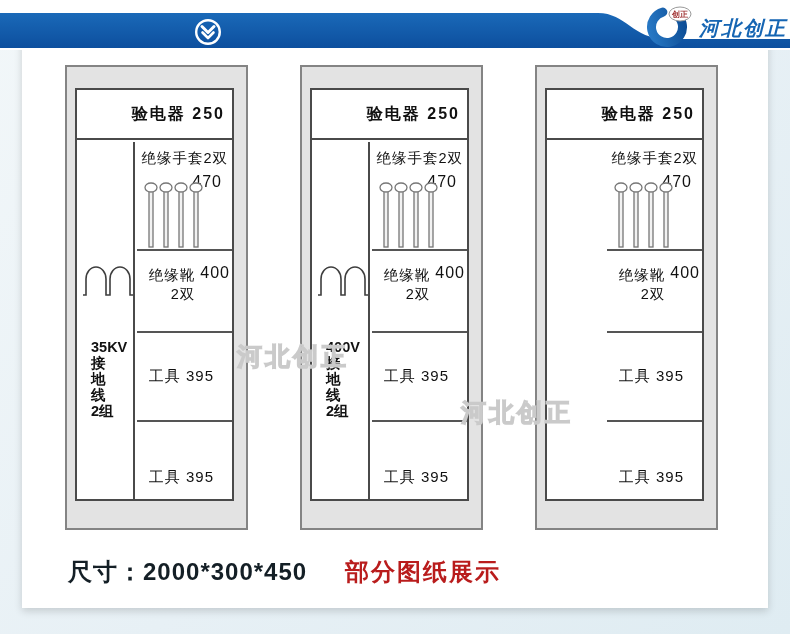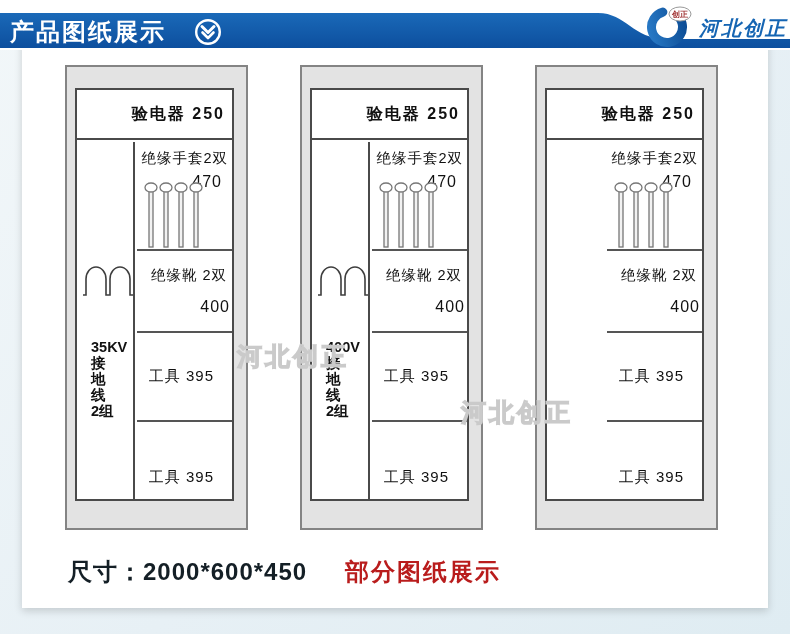--- a/index.html
+++ b/index.html
@@ -30,21 +30,21 @@
   .sec-top{position:absolute;left:0;top:0;width:100%;height:50px;box-sizing:border-box;
         border-bottom:2px solid #4a4a4a;display:flex;align-items:center;
         justify-content:flex-end;padding-right:7px;font-size:16px;font-weight:700;
         letter-spacing:2px;color:#111;}
   .left-col{position:absolute;left:0;top:52px;bottom:0;width:58px;box-sizing:border-box;
         border-right:2px solid #4a4a4a;}
   .right-col{position:absolute;left:60px;top:52px;right:0;bottom:0;display:flex;
         flex-direction:column;}
   .sec{box-sizing:border-box;position:relative;color:#111;}
   .sec-gloves{height:109px;border-bottom:2px solid #555;}
-  .sec-boots{height:82px;border-bottom:2px solid #555;display:flex;flex-direction:column;}
+  .sec-boots{height:82px;border-bottom:2px solid #555;display:flex;flex-direction:row;}
   .sec-tools1{height:89px;border-bottom:2px solid #555;display:flex;align-items:center;
         justify-content:flex-end;}
   .sec-tools2{flex:1;display:flex;align-items:flex-end;justify-content:flex-end;
         padding-bottom:12px;box-sizing:border-box;}
   .rtext{text-align:right;font-size:14.5px;font-weight:400;letter-spacing:1px;color:#111;}
   .gloves-label{position:absolute;right:4px;top:7px;}
   .gloves-value{position:absolute;right:10px;top:31px;font-size:16px;}
   .rods-svg{position:absolute;left:4px;top:40px;}
   .boots-label{margin-top:15px;padding-right:5px;}
   .boots-value{margin-top:13px;padding-right:2px;font-size:16px;}
@@ -74,21 +74,20 @@
 <div class="header">
   <svg class="header-bar-svg" viewBox="0 0 790 35" preserveAspectRatio="none">
     <defs>
       <linearGradient id="barGrad" x1="0" y1="0" x2="0" y2="1">
         <stop offset="0" stop-color="#1a69b8"></stop>
         <stop offset="1" stop-color="#0d4f9e"></stop>
       </linearGradient>
     </defs>
     <path d="M0,0 H598 C626,0 633,26 666,26 H790 V35 H0 Z" fill="url(#barGrad)"></path>
   </svg>
-  <div class="header-title">产品图纸展示</div>
   <svg class="chevron-icon" width="30" height="30" viewBox="0 0 30 30">
     <circle cx="15" cy="15" r="11.8" fill="none" stroke="#ffffff" stroke-width="2.4"></circle>
     <path d="M9,9.5 L15,15.5 L21,9.5" fill="none" stroke="#ffffff" stroke-width="3" stroke-linecap="round" stroke-linejoin="round"></path>
     <path d="M9.5,15.5 L15,21 L20.5,15.5" fill="none" stroke="#ffffff" stroke-width="2.6" stroke-linecap="round" stroke-linejoin="round"></path>
   </svg>
   <svg class="brand-logo" width="46" height="44" viewBox="0 0 46 44">
     <defs>
       <linearGradient id="logoGrad" x1="0" y1="0" x2="1" y2="1">
         <stop offset="0" stop-color="#2a7cc9"></stop>
         <stop offset="1" stop-color="#0b4a92"></stop>
@@ -223,14 +222,14 @@
       <div class="sec sec-tools2">
         <div class="rtext tools-label">工具 395</div>
       </div>
     </div>
   </div>
 </div>
 
 <div class="wm wm-1">河北创正</div>
 <div class="wm wm-2">河北创正</div>
 
-<div class="size-text">尺寸：2000*600*450</div>
+<div class="size-text">尺寸：2000*300*450</div>
 <div class="note-text">部分图纸展示</div>
 
 </body></html>

